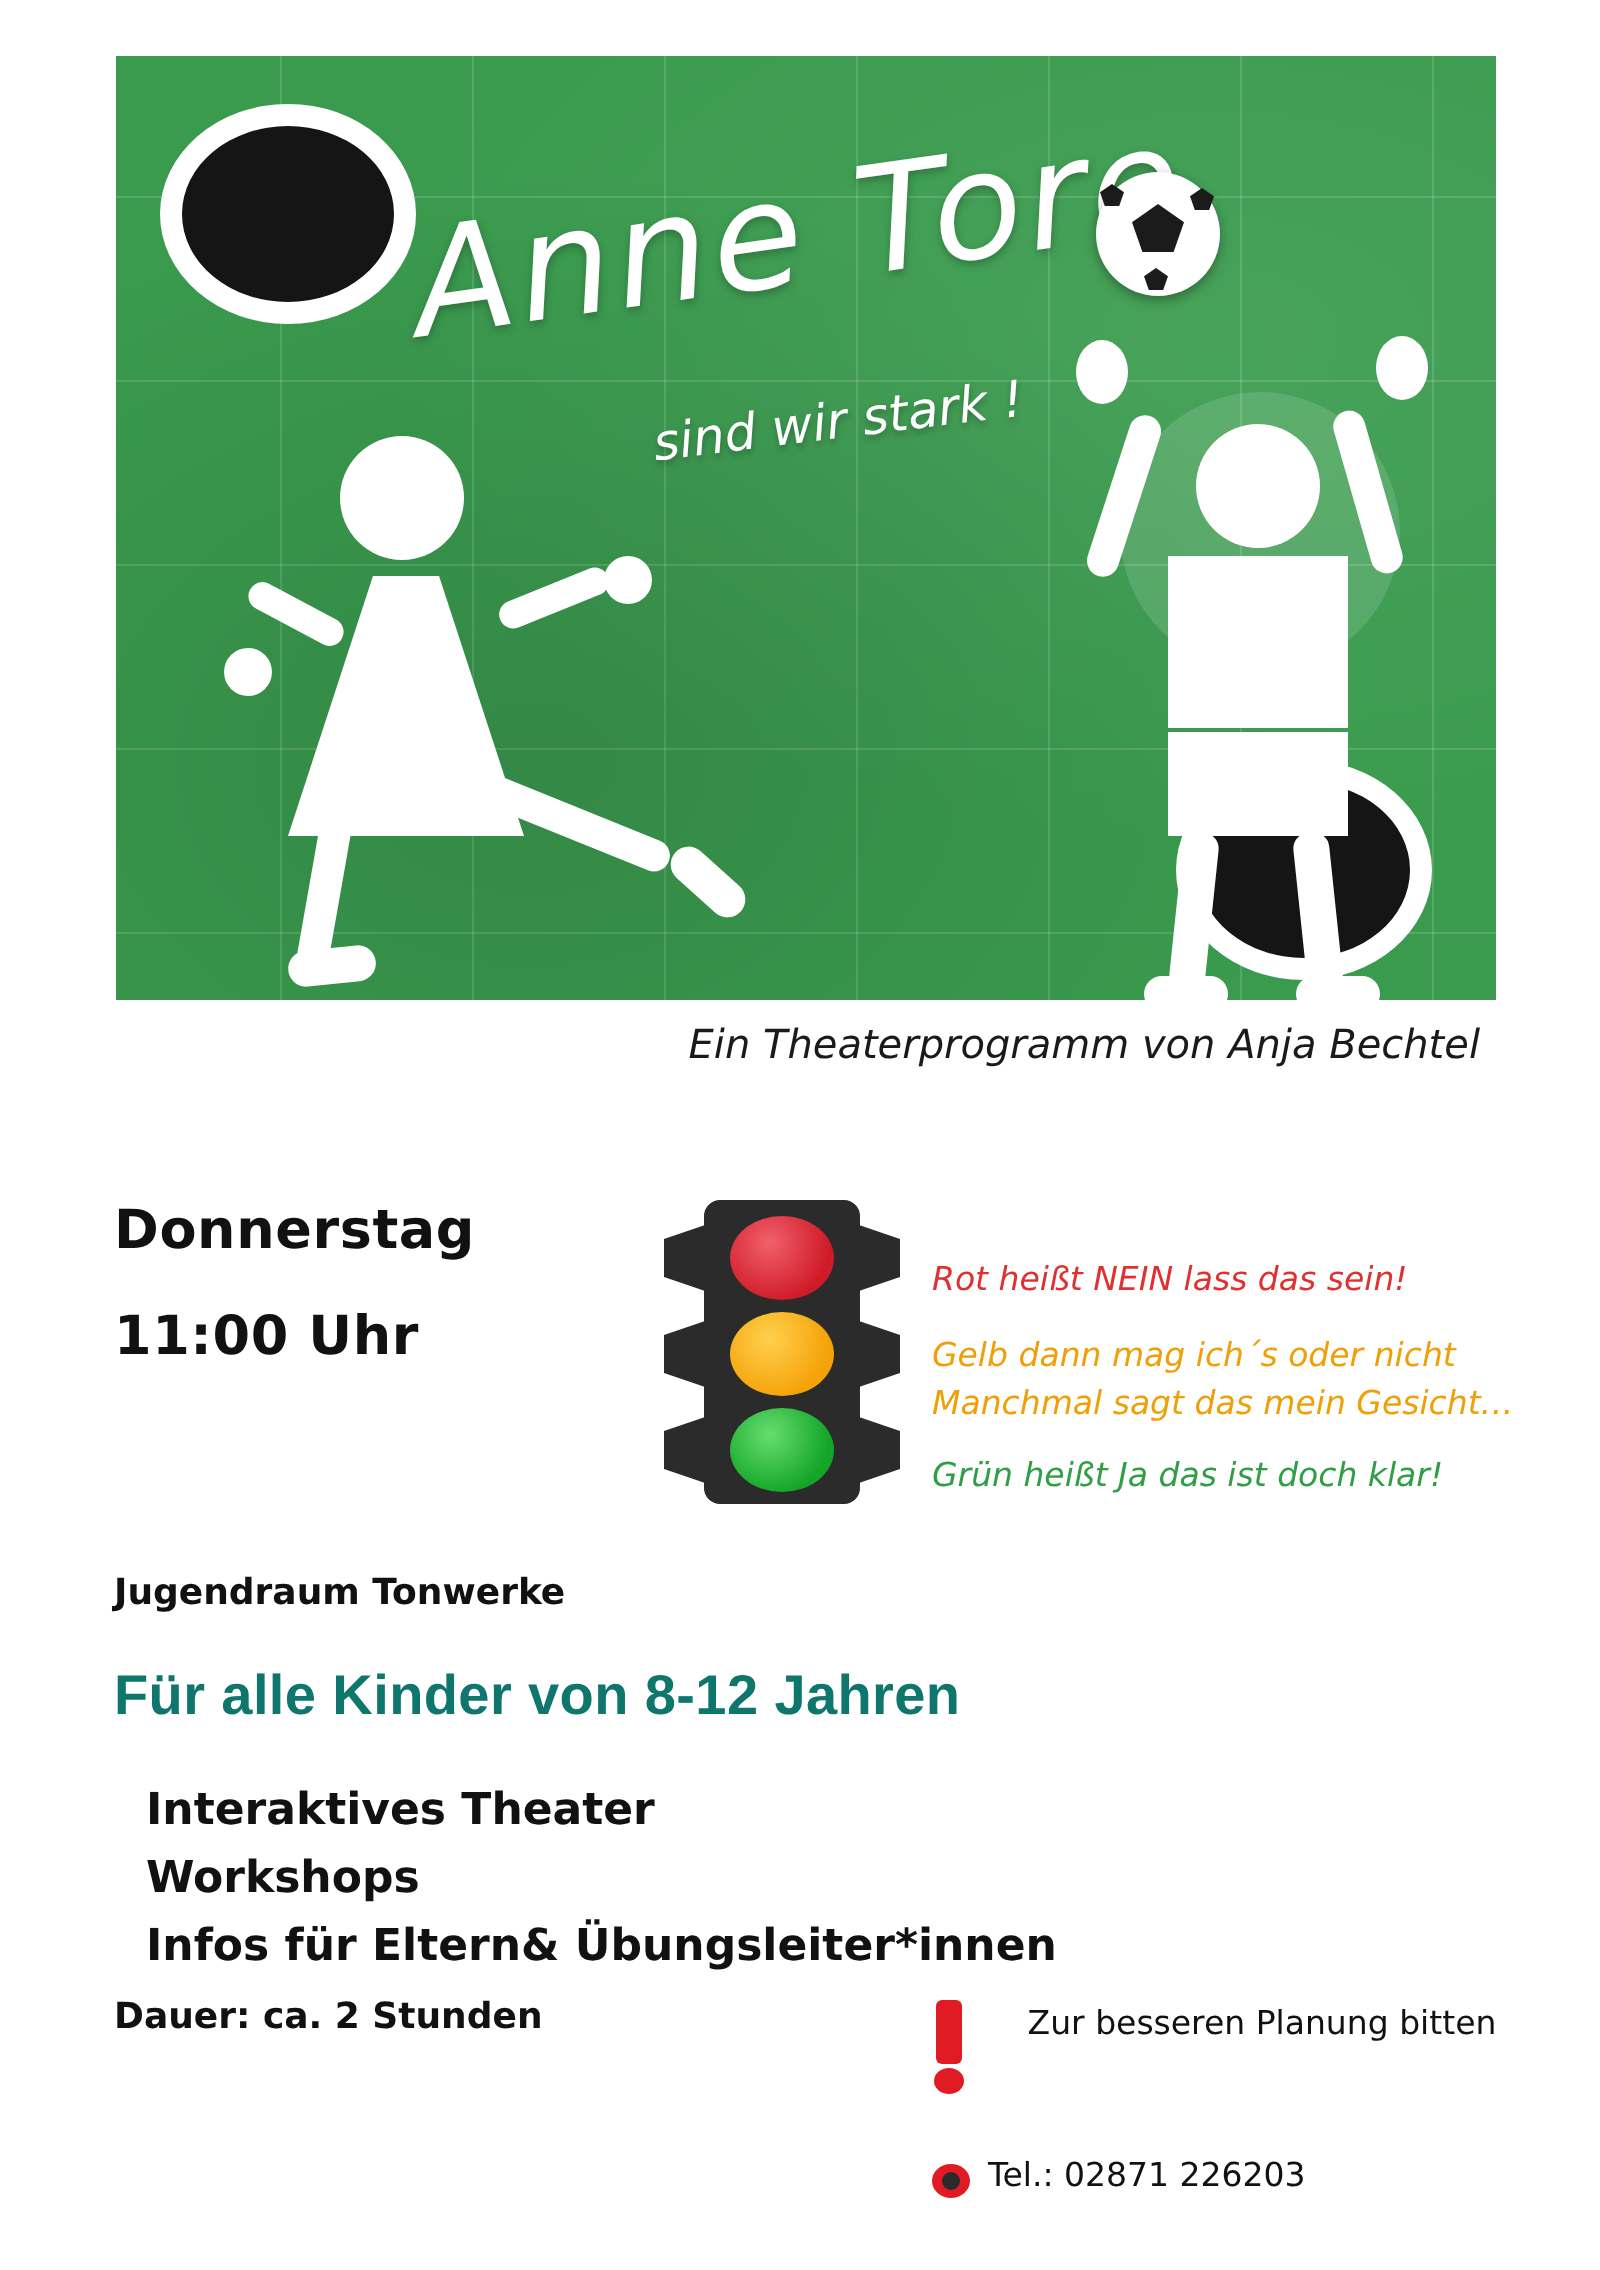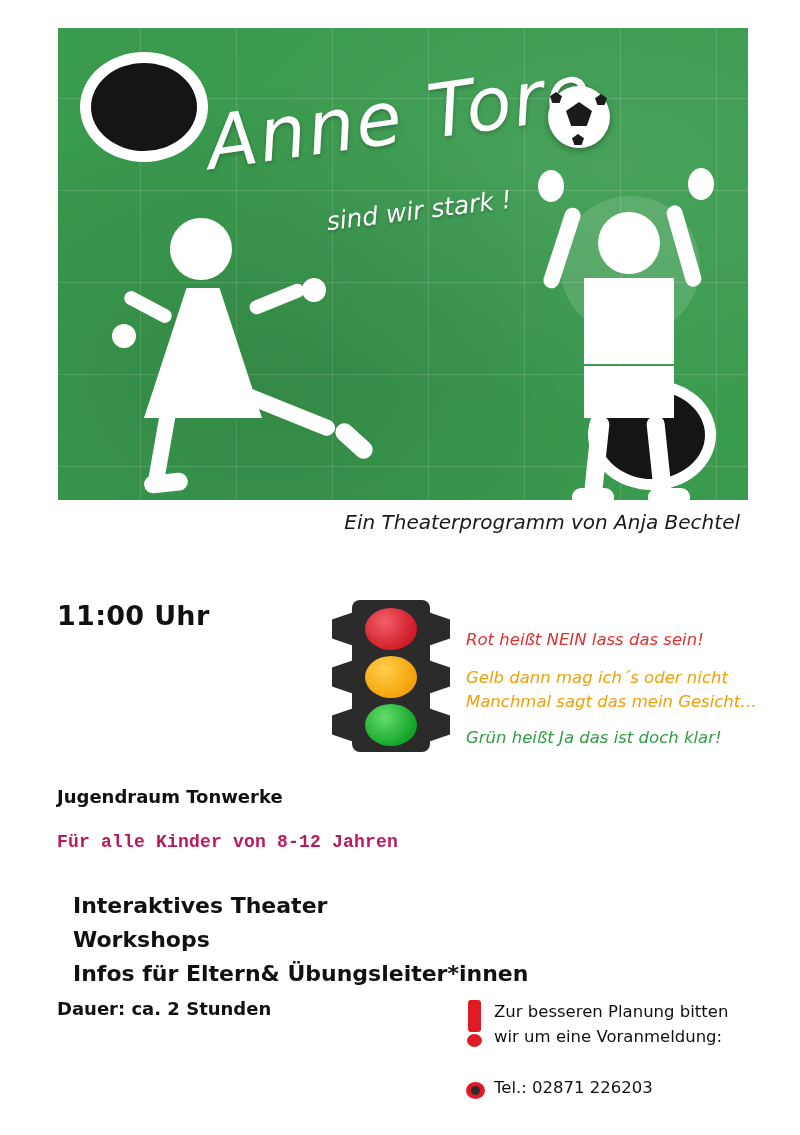--- a/index.html
+++ b/index.html
@@ -238,24 +238,24 @@
     top: 786px;
     font-family: "DejaVu Sans", sans-serif;
     font-weight: bold;
     font-size: 18px;
     color: #111111;
   }
   .age {
     position: absolute;
     left: 57px;
     top: 832px;
-    font-family: Liberation Mono, monospace;
+    font-family: Liberation Sans, sans-serif;
     font-weight: bold;
-    font-size: 18px;
-    color: #be185d;
+    font-size: 28px;
+    color: #0f766e;
     letter-spacing: 0.2px;
   }
   .offers {
     position: absolute;
     left: 73px;
     top: 889px;
     font-family: "DejaVu Sans", sans-serif;
     font-weight: bold;
     font-size: 22px;
     color: #111111;
@@ -274,20 +274,21 @@
   
   .contact {
     position: absolute;
     left: 468px;
     top: 1000px;
     width: 300px;
     font-family: "DejaVu Sans", sans-serif;
     font-size: 16.5px;
     line-height: 1.5;
     color: #111111;
+    text-align: center;
   }
   .contact .line { display: block; }
   .exclam {
     position: absolute;
     left: 466px;
     top: 1000px;
     width: 18px;
     height: 46px;
   }
   .exclam .bar {
@@ -375,20 +376,21 @@
     <span class="limb leg-a"></span>
     <span class="limb leg-b"></span>
     <span class="foot-a"></span>
     <span class="foot-b"></span>
   </div>
 </div>
 
 <div class="caption">Ein Theaterprogramm von Anja Bechtel</div>
 
 <div class="date-block">
+  <div>Donnerstag</div>
   <div>11:00 Uhr</div>
 </div>
 
 <div class="traffic-light">
   <span class="visor l v1"></span>
     <span class="visor r v1"></span>
   <span class="visor l v2"></span>
     <span class="visor r v2"></span>
   <span class="visor l v3"></span>
     <span class="visor r v3"></span>
@@ -415,17 +417,16 @@
 
 <div class="duration">Dauer: ca. 2 Stunden</div>
 
 <div class="exclam">
   <span class="bar"></span>
   <span class="dot"></span>
 </div>
 <div class="contact">
   <div class="contact-text">
     <span class="line">Zur besseren Planung bitten</span>
-    <span class="line">wir um eine Voranmeldung:</span>
   </div>
 </div>
 <div class="phone-dot"></div>
 <div class="phone-line">Tel.: 02871 226203</div>
 
 </body></html>

